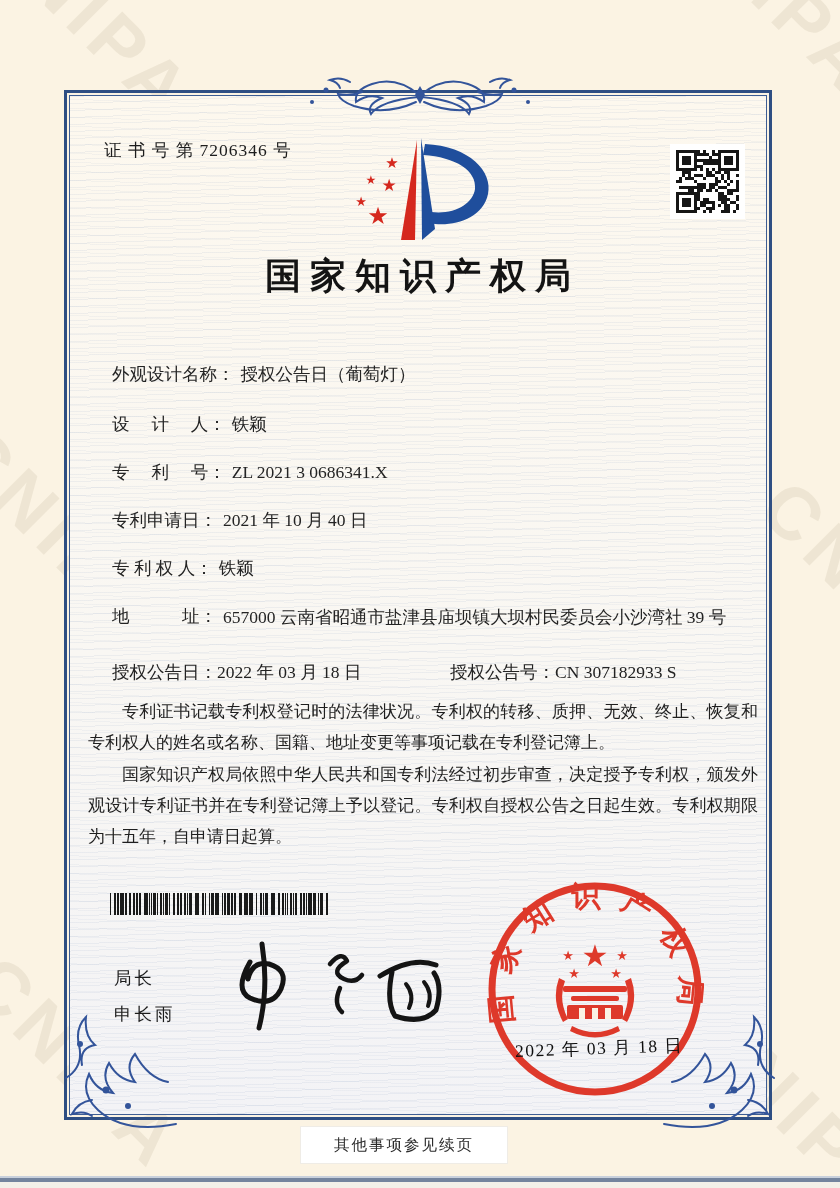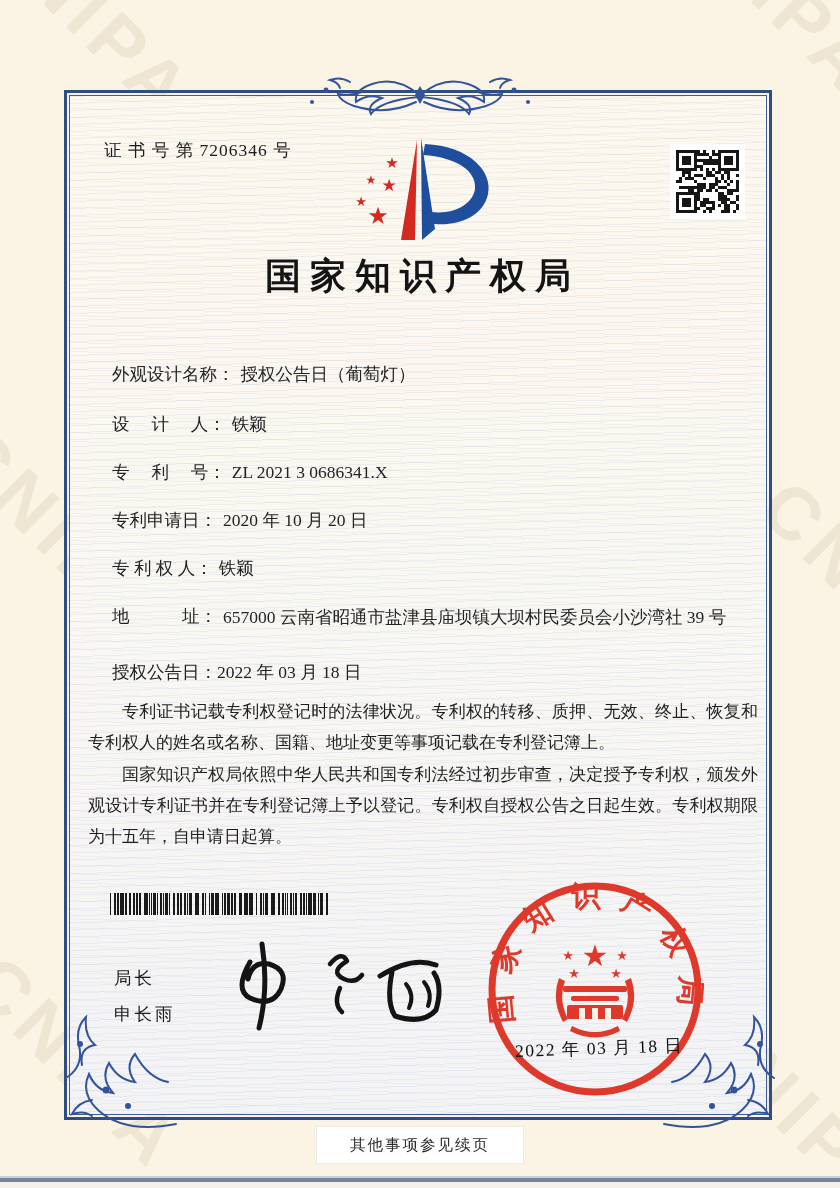--- a/index.html
+++ b/index.html
@@ -100,21 +100,21 @@
     font-size: 17.5px; color: #0e0e0e; letter-spacing: 1.5px;
     transform: rotate(-2deg); white-space: nowrap;
   }
 
   
   .page-info {
     position: absolute; left: 64px; top: 1088px; width: 708px;
     text-align: center; font-size: 14.5px; letter-spacing: 3px; color: #2a2a2a;
   }
   .note-box {
-    position: absolute; left: 316px; top: 1126px; width: 208px; height: 38px;
+    position: absolute; left: 300px; top: 1126px; width: 208px; height: 38px;
     background: #ffffff; border: 1px solid #efece6;
     display: flex; align-items: center; justify-content: center;
     font-size: 15.5px; letter-spacing: 2px; color: #2a2a2a;
   }
   .bottom-line-light { position: absolute; left: 0; top: 1176px; width: 840px; height: 2px; background: #c8d0dc; }
   .bottom-line-dark  { position: absolute; left: 0; top: 1178px; width: 840px; height: 4px; background: #74849e; }
   .bottom-strip      { position: absolute; left: 0; top: 1182px; width: 840px; height: 6px; background: #f3f0e9; }
 </style>
 </head>
 <body>
@@ -431,31 +431,34 @@
   <div class="field" style="top:362px;">
     <span class="lab">外观设计名称：</span><span class="val">授权公告日（葡萄灯）</span>
   </div>
   <div class="field" style="top:412px;">
     <span class="lab">设　 计　 人：</span><span class="val">铁颖</span>
   </div>
   <div class="field" style="top:460px;">
     <span class="lab">专　 利　 号：</span><span class="val">ZL 2021 3 0686341.X</span>
   </div>
   <div class="field" style="top:508px;">
-    <span class="lab">专利申请日：</span><span class="val">2020 年 10 月 20 日</span>
+    <span class="lab">专利申请日：</span><span class="val">2021 年 10 月 40 日</span>
   </div>
   <div class="field" style="top:556px;">
     <span class="lab">专 利 权 人：</span><span class="val">铁颖</span>
   </div>
   <div class="field field-addr" style="top:604px;">
     <span class="lab">地　　　址：</span><span class="val">657000 云南省昭通市盐津县庙坝镇大坝村民委员会小沙湾社 39 号</span>
   </div>
 
   <div class="grant-row">
     <span>授权公告日：</span><span>2022 年 03 月 18 日</span>
+    <span class="col2">
+      <span>授权公告号：</span><span>CN 307182933 S</span>
+    </span>
   </div>
 
   <div class="body-text">
     <p>专利证书记载专利权登记时的法律状况。专利权的转移、质押、无效、终止、恢复和专利权人的姓名或名称、国籍、地址变更等事项记载在专利登记簿上。</p>
     <p>国家知识产权局依照中华人民共和国专利法经过初步审查，决定授予专利权，颁发外观设计专利证书并在专利登记簿上予以登记。专利权自授权公告之日起生效。专利权期限为十五年，自申请日起算。</p>
   </div>
 
   <div class="barcode">
       <i style="left:0px;width:1px"></i>
       <i style="left:4px;width:2px"></i>

